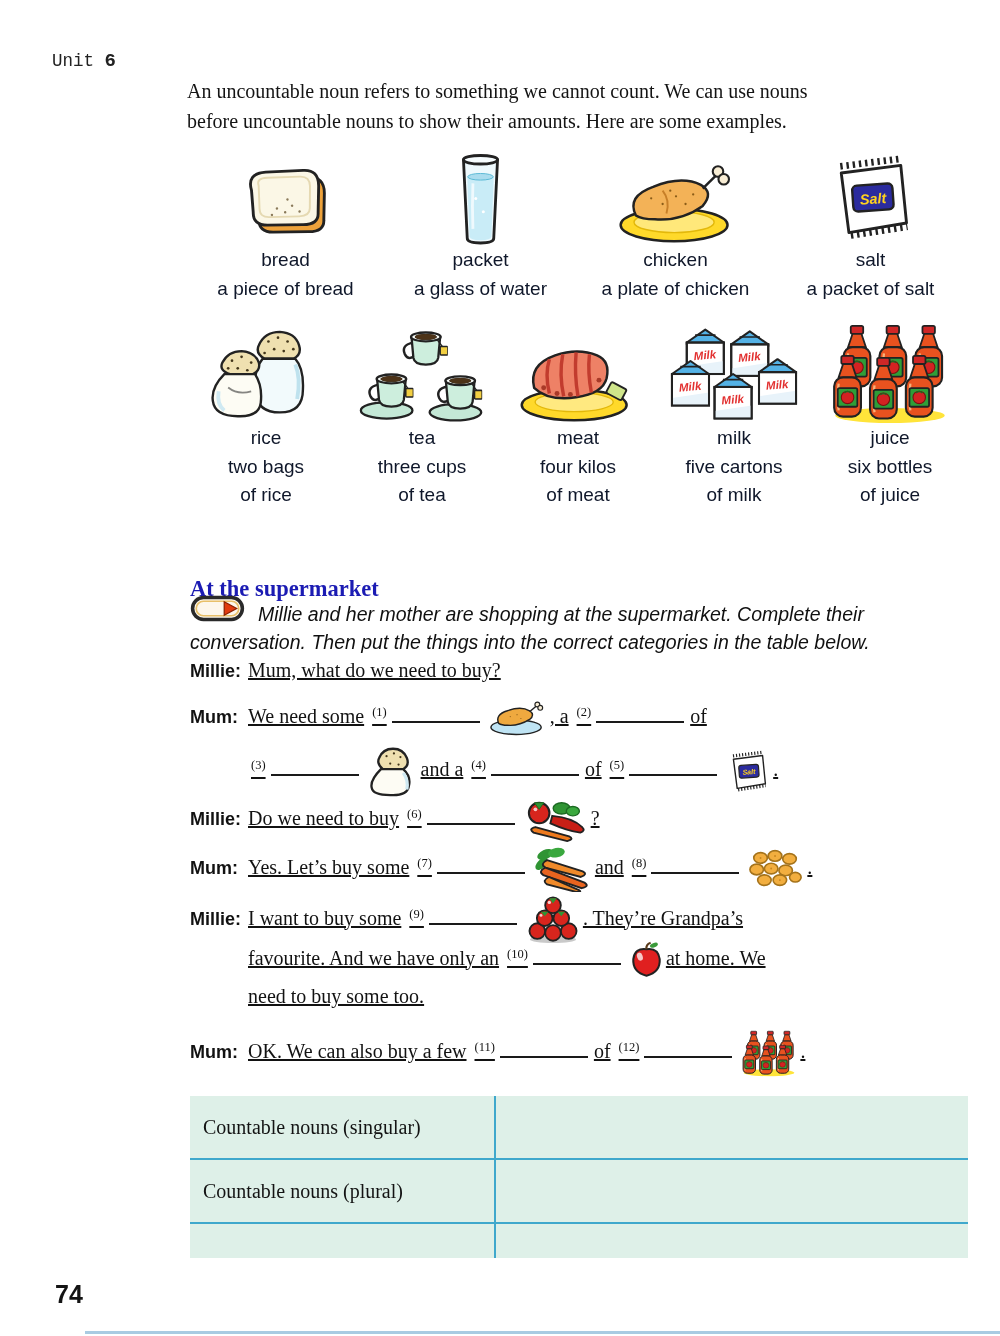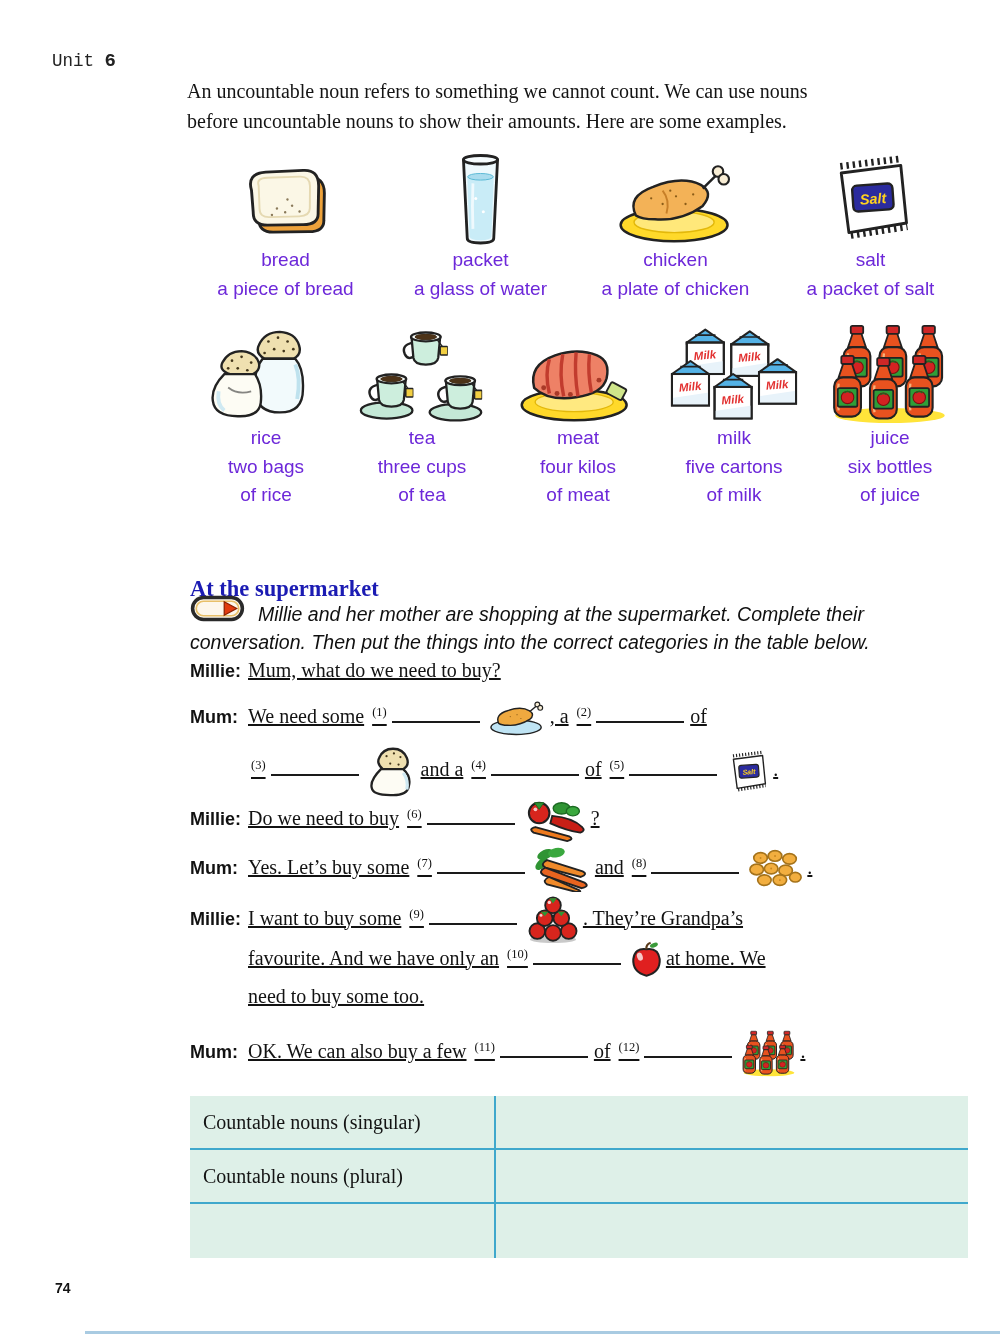--- a/index.html
+++ b/index.html
@@ -12,43 +12,43 @@
   .unit{left:52px;top:50px;font-family:Liberation Mono, monospace;font-size:17.5px;color:#222;}
   .unit .num{font-weight:bold;font-size:19px;}
   
   .intro{left:187px;top:76px;width:800px;font-size:20px;line-height:30px;white-space:nowrap;}
   
   .exrow{left:188px;width:780px;display:flex;}
   .ex-col{flex:1;display:flex;flex-direction:column;align-items:center;}
   .img-slot{display:flex;align-items:flex-end;justify-content:center;}
   #row1 .img-slot{height:96px;}
   #row2 .img-slot{height:104px;}
-  .cap{font-family:"Liberation Sans",sans-serif;font-size:19px;line-height:28.5px;text-align:center;color:#6d28d9;white-space:nowrap;}
+  .cap{font-family:"Liberation Sans",sans-serif;font-size:19px;line-height:28.5px;text-align:center;color:#0f172a;white-space:nowrap;}
   
   .sect-title{left:190px;top:548px;font-family:Liberation Serif, serif;font-weight:bold;font-size:22.5px;color:#1b1bb3;margin-top:28px;}
   .instr{left:190px;top:593px;width:800px;font-family:"Liberation Sans",sans-serif;font-style:italic;font-size:19.5px;line-height:28px;white-space:nowrap;color:#101010;}
   .instr .line1{display:block;padding-left:68px;margin-top:7px;}
   .audio-ic{left:190px;top:595px;}
   
   .dlg{left:190px;width:805px;font-size:20px;white-space:nowrap;color:#121212;text-decoration:underline;}
   .spk{display:inline-block;width:58px;font-family:"Liberation Sans",sans-serif;font-weight:bold;font-size:18px;vertical-align:baseline;}
   .dt{margin-right:5px;}
   .sup{font-size:12.5px;vertical-align:7px;margin:0 2px 0 3px;}
   .blank{display:inline-block;width:88px;height:16px;border-bottom:2px solid #1a1a1a;margin:0 6px 0 3px;}
   .ic{vertical-align:middle;margin:0 3px;}
   .indent{padding-left:58px;}
   
   .cat-table{left:190px;top:1096px;width:778px;height:162px;background:#def0e8;}
   .vline{position:absolute;left:304px;top:0;bottom:0;width:2px;background:#3fa8cc;}
-  .trow{height:54px;box-sizing:border-box;display:flex;align-items:center;}
+  .trow{height:64px;box-sizing:border-box;display:flex;align-items:center;}
   .bline{border-bottom:2px solid #3fa8cc;}
   .tlabel{padding-left:13px;width:280px;font-size:20px;color:#131313;}
   .tcell{flex:1;height:100%;}
   
-  .pagenum{left:55px;top:1280px;font-family:"Liberation Sans",sans-serif;font-weight:bold;font-size:14px;}
+  .pagenum{left:55px;top:1280px;font-family:"Liberation Sans",sans-serif;font-weight:bold;font-size:25px;}
   .bottom-edge{left:85px;top:1331px;width:915px;height:3px;background:#a9cbe2;}
 </style>
 </head>
 <body>
 
 <svg style="position:absolute;width:0;height:0" aria-hidden="true">
   <defs>
     <symbol id="sym-bread" viewBox="0 0 100 88">
       <g transform="rotate(-7 50 44)">
         <path d="M16,26 Q13,8 33,9 L72,12 Q88,13 86,30 L82,58 Q81,70 65,68 L28,64 Q13,62 15,49 Z" transform="translate(5,8)" fill="#eda23b" stroke="#222" stroke-width="3" stroke-linejoin="round"></path>

